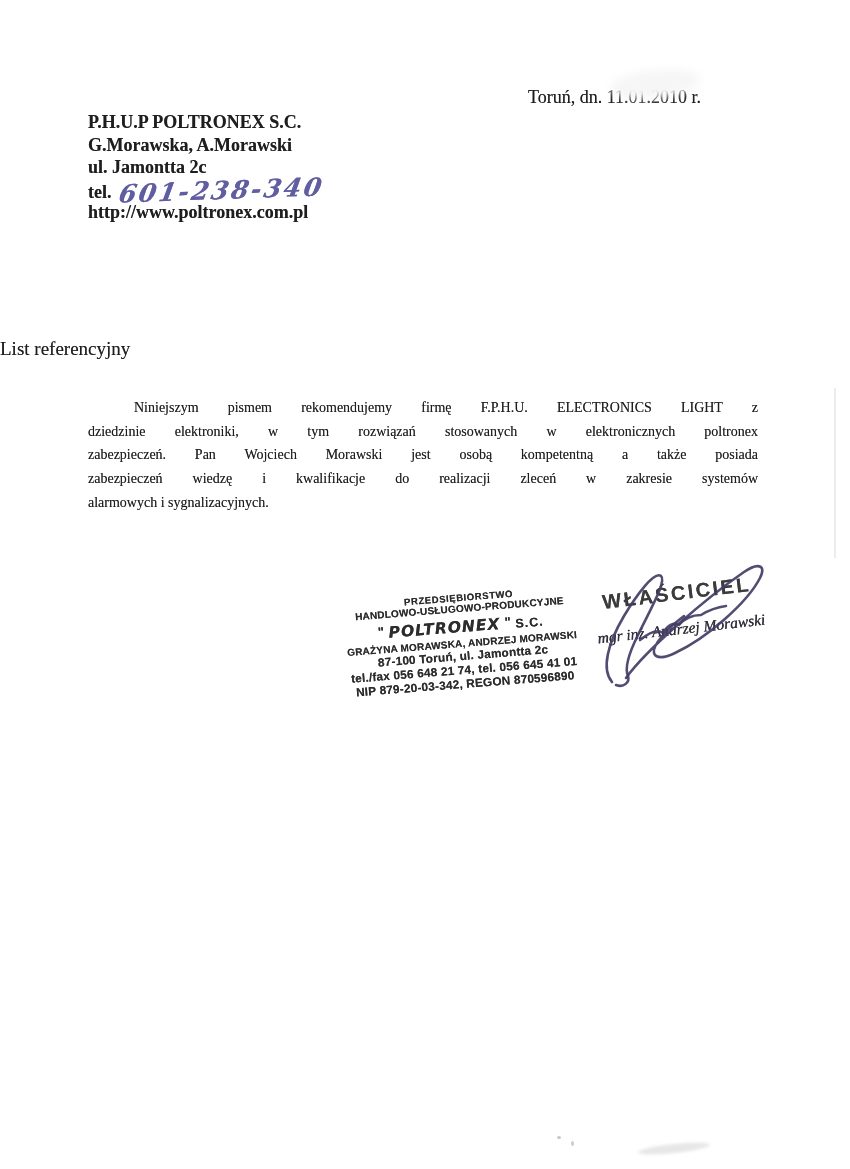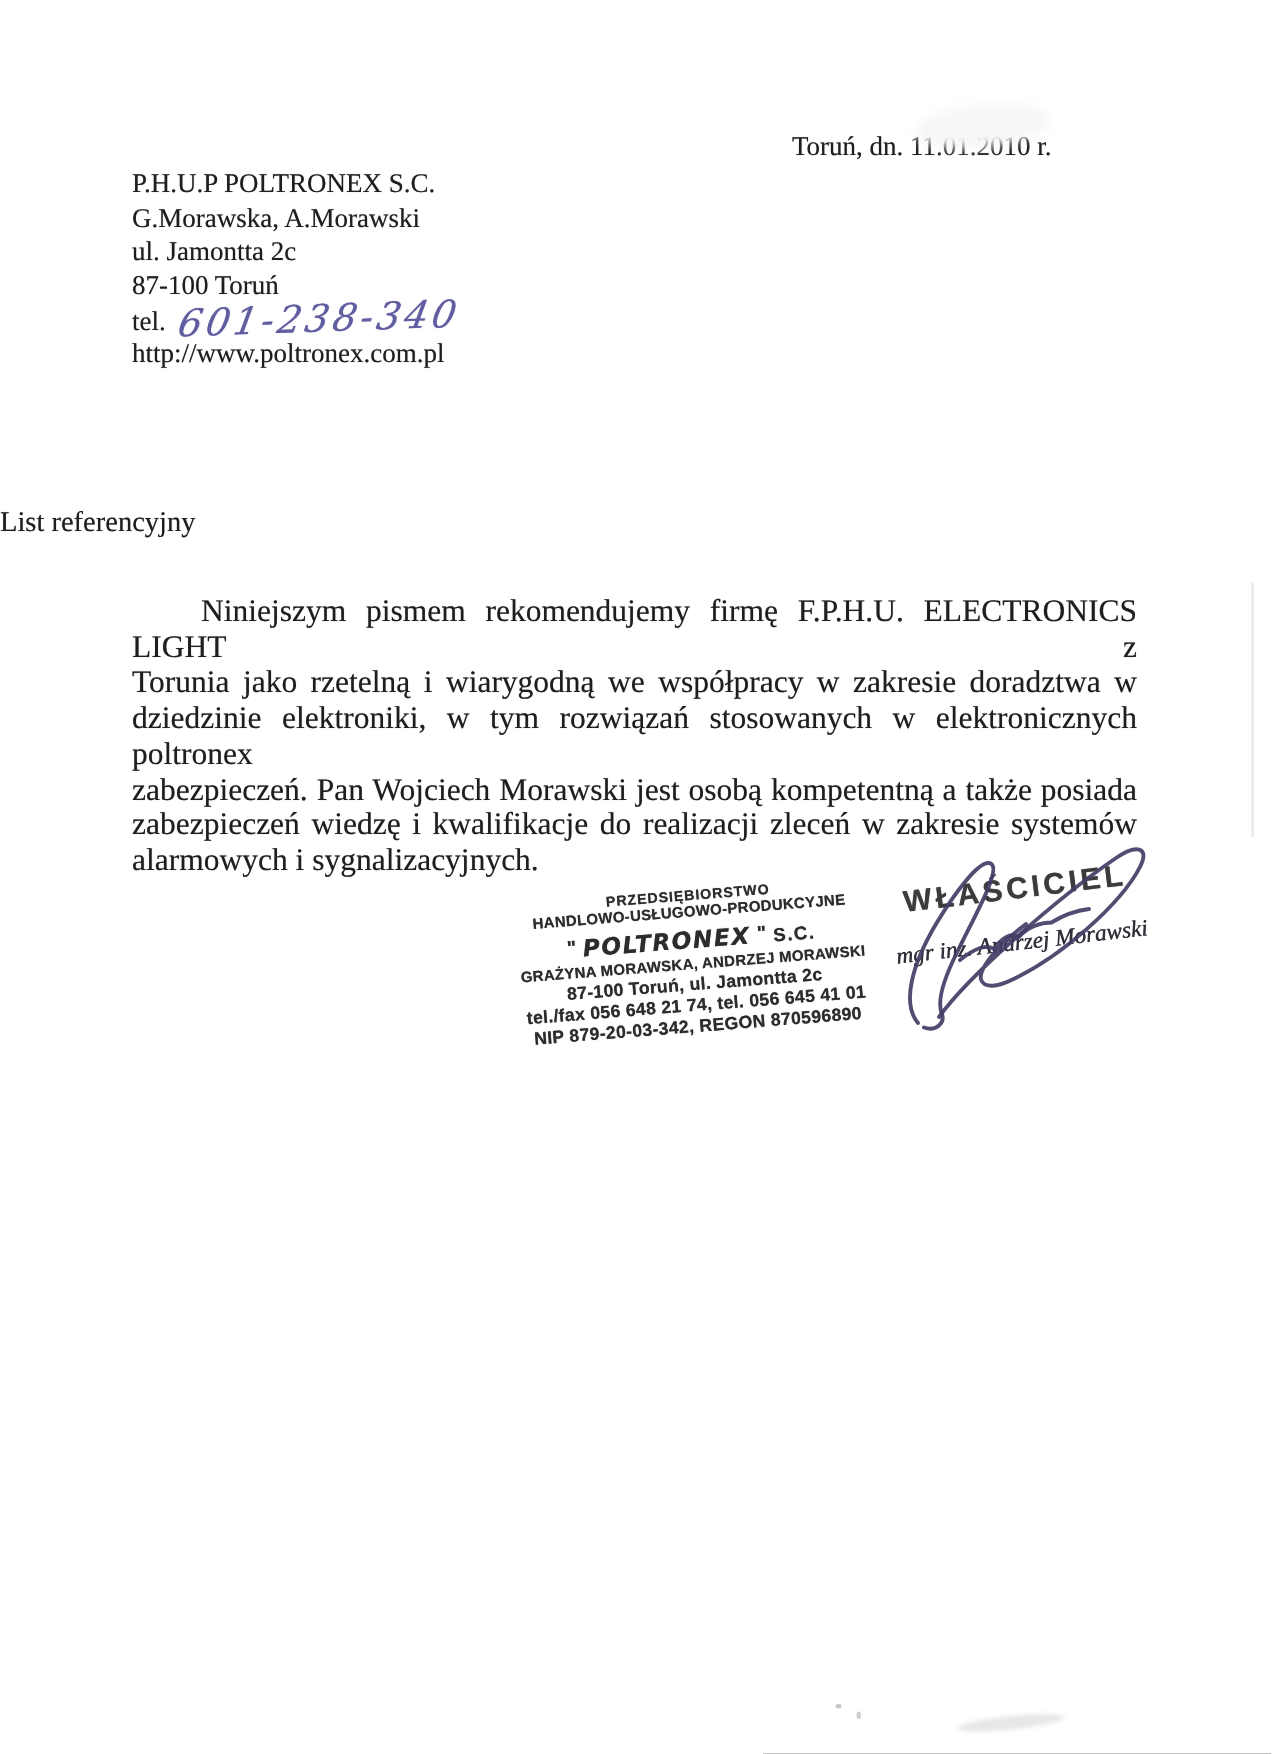--- a/index.html
+++ b/index.html
@@ -22,20 +22,21 @@
     font-size: 18px;
     white-space: nowrap;
   }
 
   .letterhead {
     position: absolute;
     top: 111px; left: 88px;
     font-size: 18px;
     line-height: 22.6px;
     white-space: nowrap;
+    font-weight: bold;
   }
   .phone-line { position: relative; height: 22.6px; }
   .handwritten {
     display: inline-block;
     position: relative;
     top: 1px;
     margin-left: 8px;
     font-family: "DejaVu Serif", serif;
     font-style: italic;
     font-size: 25px;
@@ -49,21 +50,21 @@
     position: absolute;
     top: 338px; left: 0;
     width: 838px;
     font-size: 19px;
   }
 
   .body-text {
     position: absolute;
     top: 396px; left: 88px;
     width: 670px;
-    font-size: 21px;
+    font-size: 14px;
     line-height: 23.7px;
   }
   .bl { text-align: justify; text-align-last: justify; }
   .bl.indent { text-indent: 46px; }
   .bl.last { text-align-last: left; }
 
   .stamp {
     position: absolute;
     top: 592px; left: 344px;
     width: 236px;
@@ -158,32 +159,30 @@
 <body>
 
 <div class="page">
 
   <div class="date txt">Toruń, dn. 11.01.2010 r.</div>
 
   <div class="letterhead txt">
     <div>P.H.U.P POLTRONEX S.C.</div>
     <div>G.Morawska, A.Morawski</div>
     <div>ul. Jamontta 2c</div>
-    <div>87-100 Toruń</div>
     <div class="phone-line">
       <span>tel.</span><span class="handwritten">601-238-340</span>
     </div>
     <div>http://www.poltronex.com.pl</div>
   </div>
 
   <div class="title txt">List referencyjny</div>
 
   <div class="body-text txt">
     <div class="bl indent">Niniejszym pismem rekomendujemy firmę F.P.H.U. ELECTRONICS LIGHT z</div>
-    <div class="bl">Torunia jako rzetelną i wiarygodną we współpracy w zakresie doradztwa w</div>
     <div class="bl">dziedzinie elektroniki, w tym rozwiązań stosowanych w elektronicznych poltronex</div>
     <div class="bl">zabezpieczeń. Pan Wojciech Morawski jest osobą kompetentną a także posiada</div>
     <div class="bl">zabezpieczeń wiedzę i kwalifikacje do realizacji zleceń w zakresie systemów</div>
     <div class="bl last">alarmowych i sygnalizacyjnych.</div>
   </div>
 
   <div class="stamp">
     <div class="s1">PRZEDSIĘBIORSTWO</div>
     <div class="s2">HANDLOWO-USŁUGOWO-PRODUKCYJNE</div>
     <div class="s-company">

